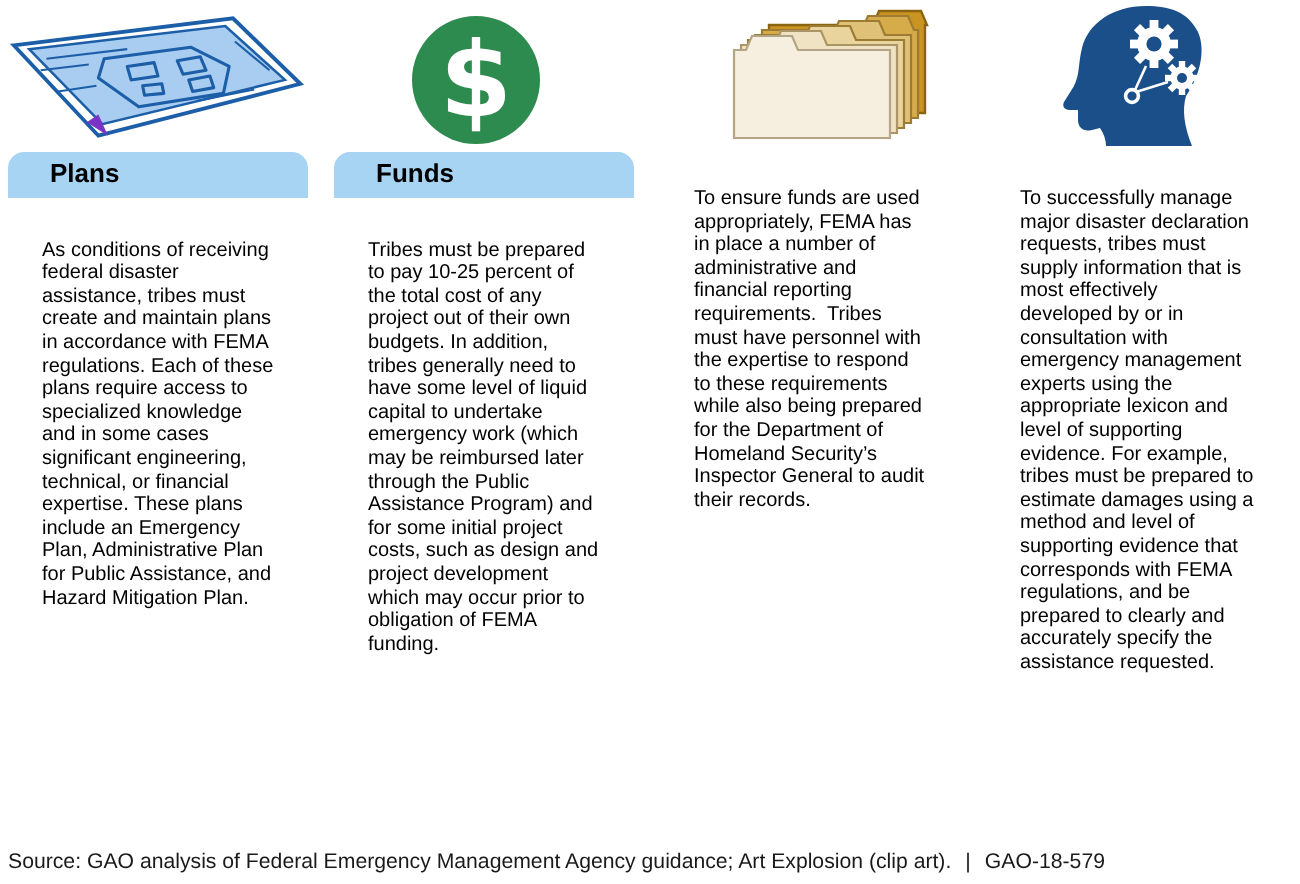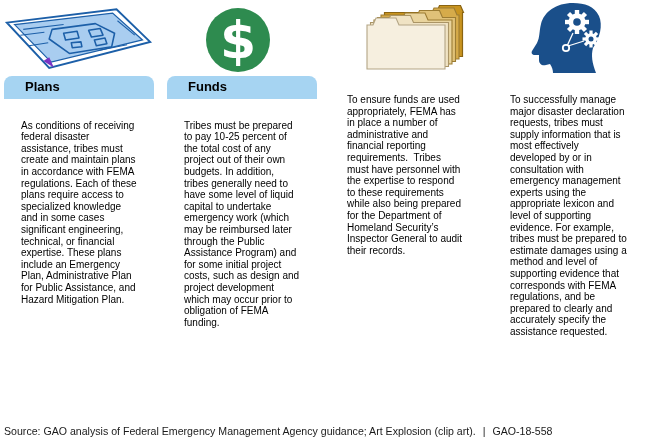--- a/index.html
+++ b/index.html
@@ -156,15 +156,15 @@
           <line class="node-line" x1="74.5" y1="43" x2="80" y2="31"></line>
           <circle class="node-ring" cx="73" cy="46" r="3.2"></circle>
         </svg>
       </div>
       <p class="body">To successfully manage major disaster declaration requests, tribes must supply information that is most effectively developed by or in consultation with emergency management experts using the appropriate lexicon and level of supporting evidence. For example, tribes must be prepared to estimate damages using a method and level of supporting evidence that corresponds with FEMA regulations, and be prepared to clearly and accurately specify the assistance requested.</p>
     </div>
 
   </div>
 
   <div class="footer">
-    <span>Source: GAO analysis of Federal Emergency Management Agency guidance; Art Explosion (clip art).</span><span class="sep">|</span><span>GAO-18-558</span>
+    <span>Source: GAO analysis of Federal Emergency Management Agency guidance; Art Explosion (clip art).</span><span class="sep">|</span><span>GAO-18-579</span>
   </div>
 </div>
 
 </body></html>

